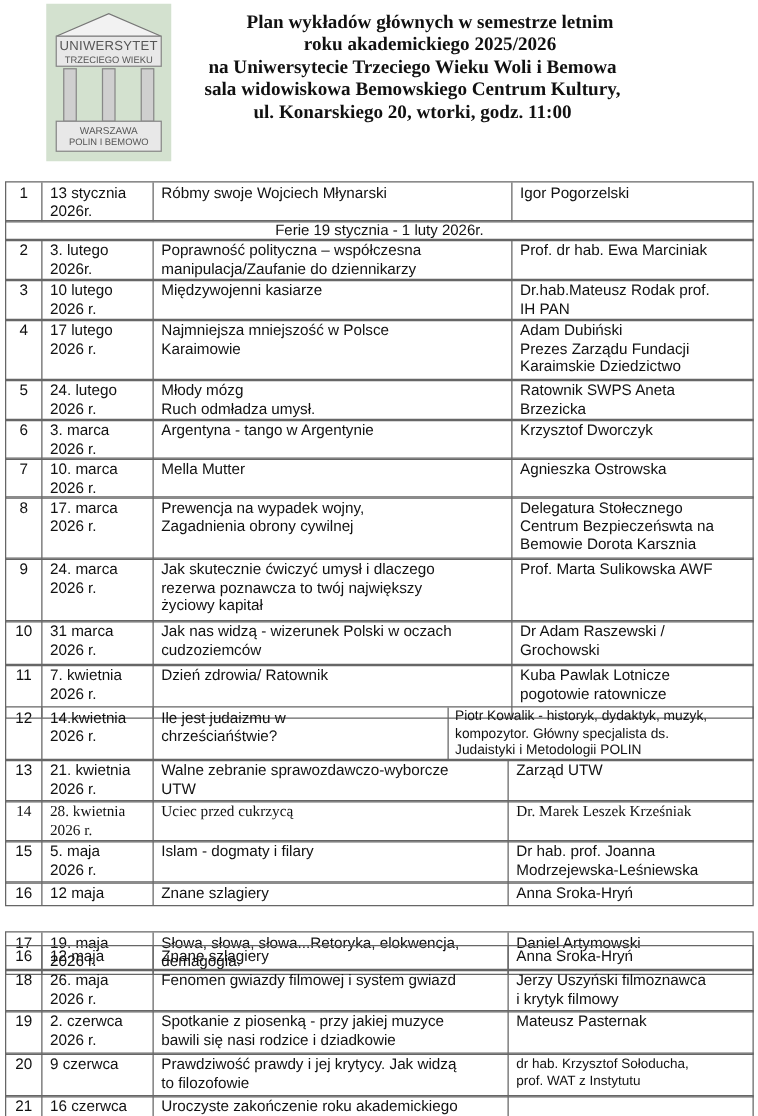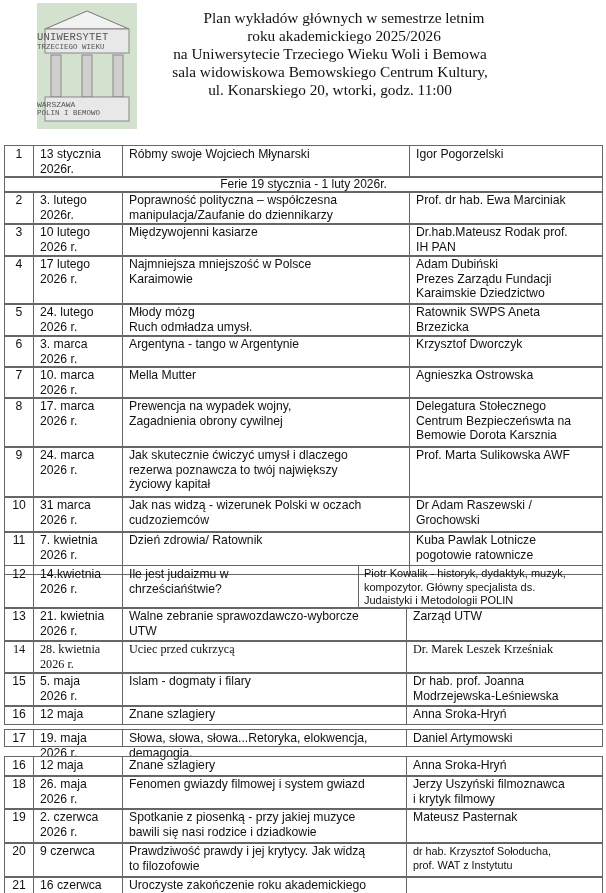--- a/index.html
+++ b/index.html
@@ -1,28 +1,28 @@
 <!DOCTYPE html>
 <html><head>
   <meta charset="utf-8">
   <style>
     html, body { margin: 0; padding: 0; background: #ffffff; }
     body { width: 606px; height: 893px; position: relative; overflow: hidden; font-family: "Liberation Sans", sans-serif; color: #111; }
 
     
     .logo { position: absolute; left: 37px; top: 3px; width: 100px; height: 126px; background: #d3e1cf; }
     .logo svg { position: absolute; left: 0; top: 0; }
-    .logo .logo-text { position: absolute; left: 0; width: 100px; font-family: Liberation Mono, monospace; color: #555; }
+    .logo .logo-text { position: absolute; left: 0; width: 100px; text-align: center; font-family: Liberation Sans, sans-serif; color: #555; }
     .logo .t1 { top: 28px; font-size: 10.5px; letter-spacing: 0.2px; }
     .logo .t2 { top: 40px; font-size: 7.5px; letter-spacing: 0px; }
     .logo .t3 { top: 97px; font-size: 8px; }
     .logo .t4 { top: 106px; font-size: 7.5px; }
 
     
-    .header { position: absolute; left: 160px; top: 9px; width: 340px; font-family: "Liberation Serif", serif; font-weight: normal; font-size: 15.3px; line-height: 18px; }
+    .header { position: absolute; left: 160px; top: 9px; width: 340px; font-family: "Liberation Serif", serif; font-weight: bold; font-size: 15.3px; line-height: 18px; }
     .header .line { white-space: nowrap; text-align: center; display: block; }
     .header .l1 { margin-left: 28px; }
     .header .l2 { margin-left: 28px; }
 
     
     .schedule { position: absolute; left: 4px; top: 145px; width: 599px; }
     .row { position: absolute; left: 0; width: 599px; border: 1px solid #666; box-sizing: border-box; font-size: 12.2px; line-height: 14.5px; }
     .cell { position: absolute; top: 0; bottom: 0; box-sizing: border-box; padding: 1px 0 0 6px; white-space: pre-line; }
     .c-num { left: 0; width: 29px; text-align: center; padding-left: 0; border-right: 1px solid #666; }
     .c-date { left: 29px; width: 89px; border-right: 1px solid #666; }
@@ -194,21 +194,21 @@
       <div class="cell c-topic">Islam - dogmaty i filary</div>
       <div class="cell c-speaker">Dr hab. prof. Joanna
 Modrzejewska-Leśniewska</div>
     </div>
     <div class="row late" style="top: 560px; height: 20px;">
       <div class="cell c-num">16</div>
       <div class="cell c-date">12 maja</div>
       <div class="cell c-topic">Znane szlagiery</div>
       <div class="cell c-speaker">Anna Sroka-Hryń</div>
     </div>
-    <div class="row late" style="top: 584px; height: 18px;">
+    <div class="row late" style="top: 600px; height: 35px;">
       <div class="cell c-num">17</div>
       <div class="cell c-date">19. maja
 2026 r.</div>
       <div class="cell c-topic">Słowa, słowa, słowa...Retoryka, elokwencja,
 demagogia.</div>
       <div class="cell c-speaker">Daniel Artymowski</div>
     </div>
     <div class="row late" style="top: 611px; height: 21px;">
       <div class="cell c-num">16</div>
       <div class="cell c-date">12 maja</div>

